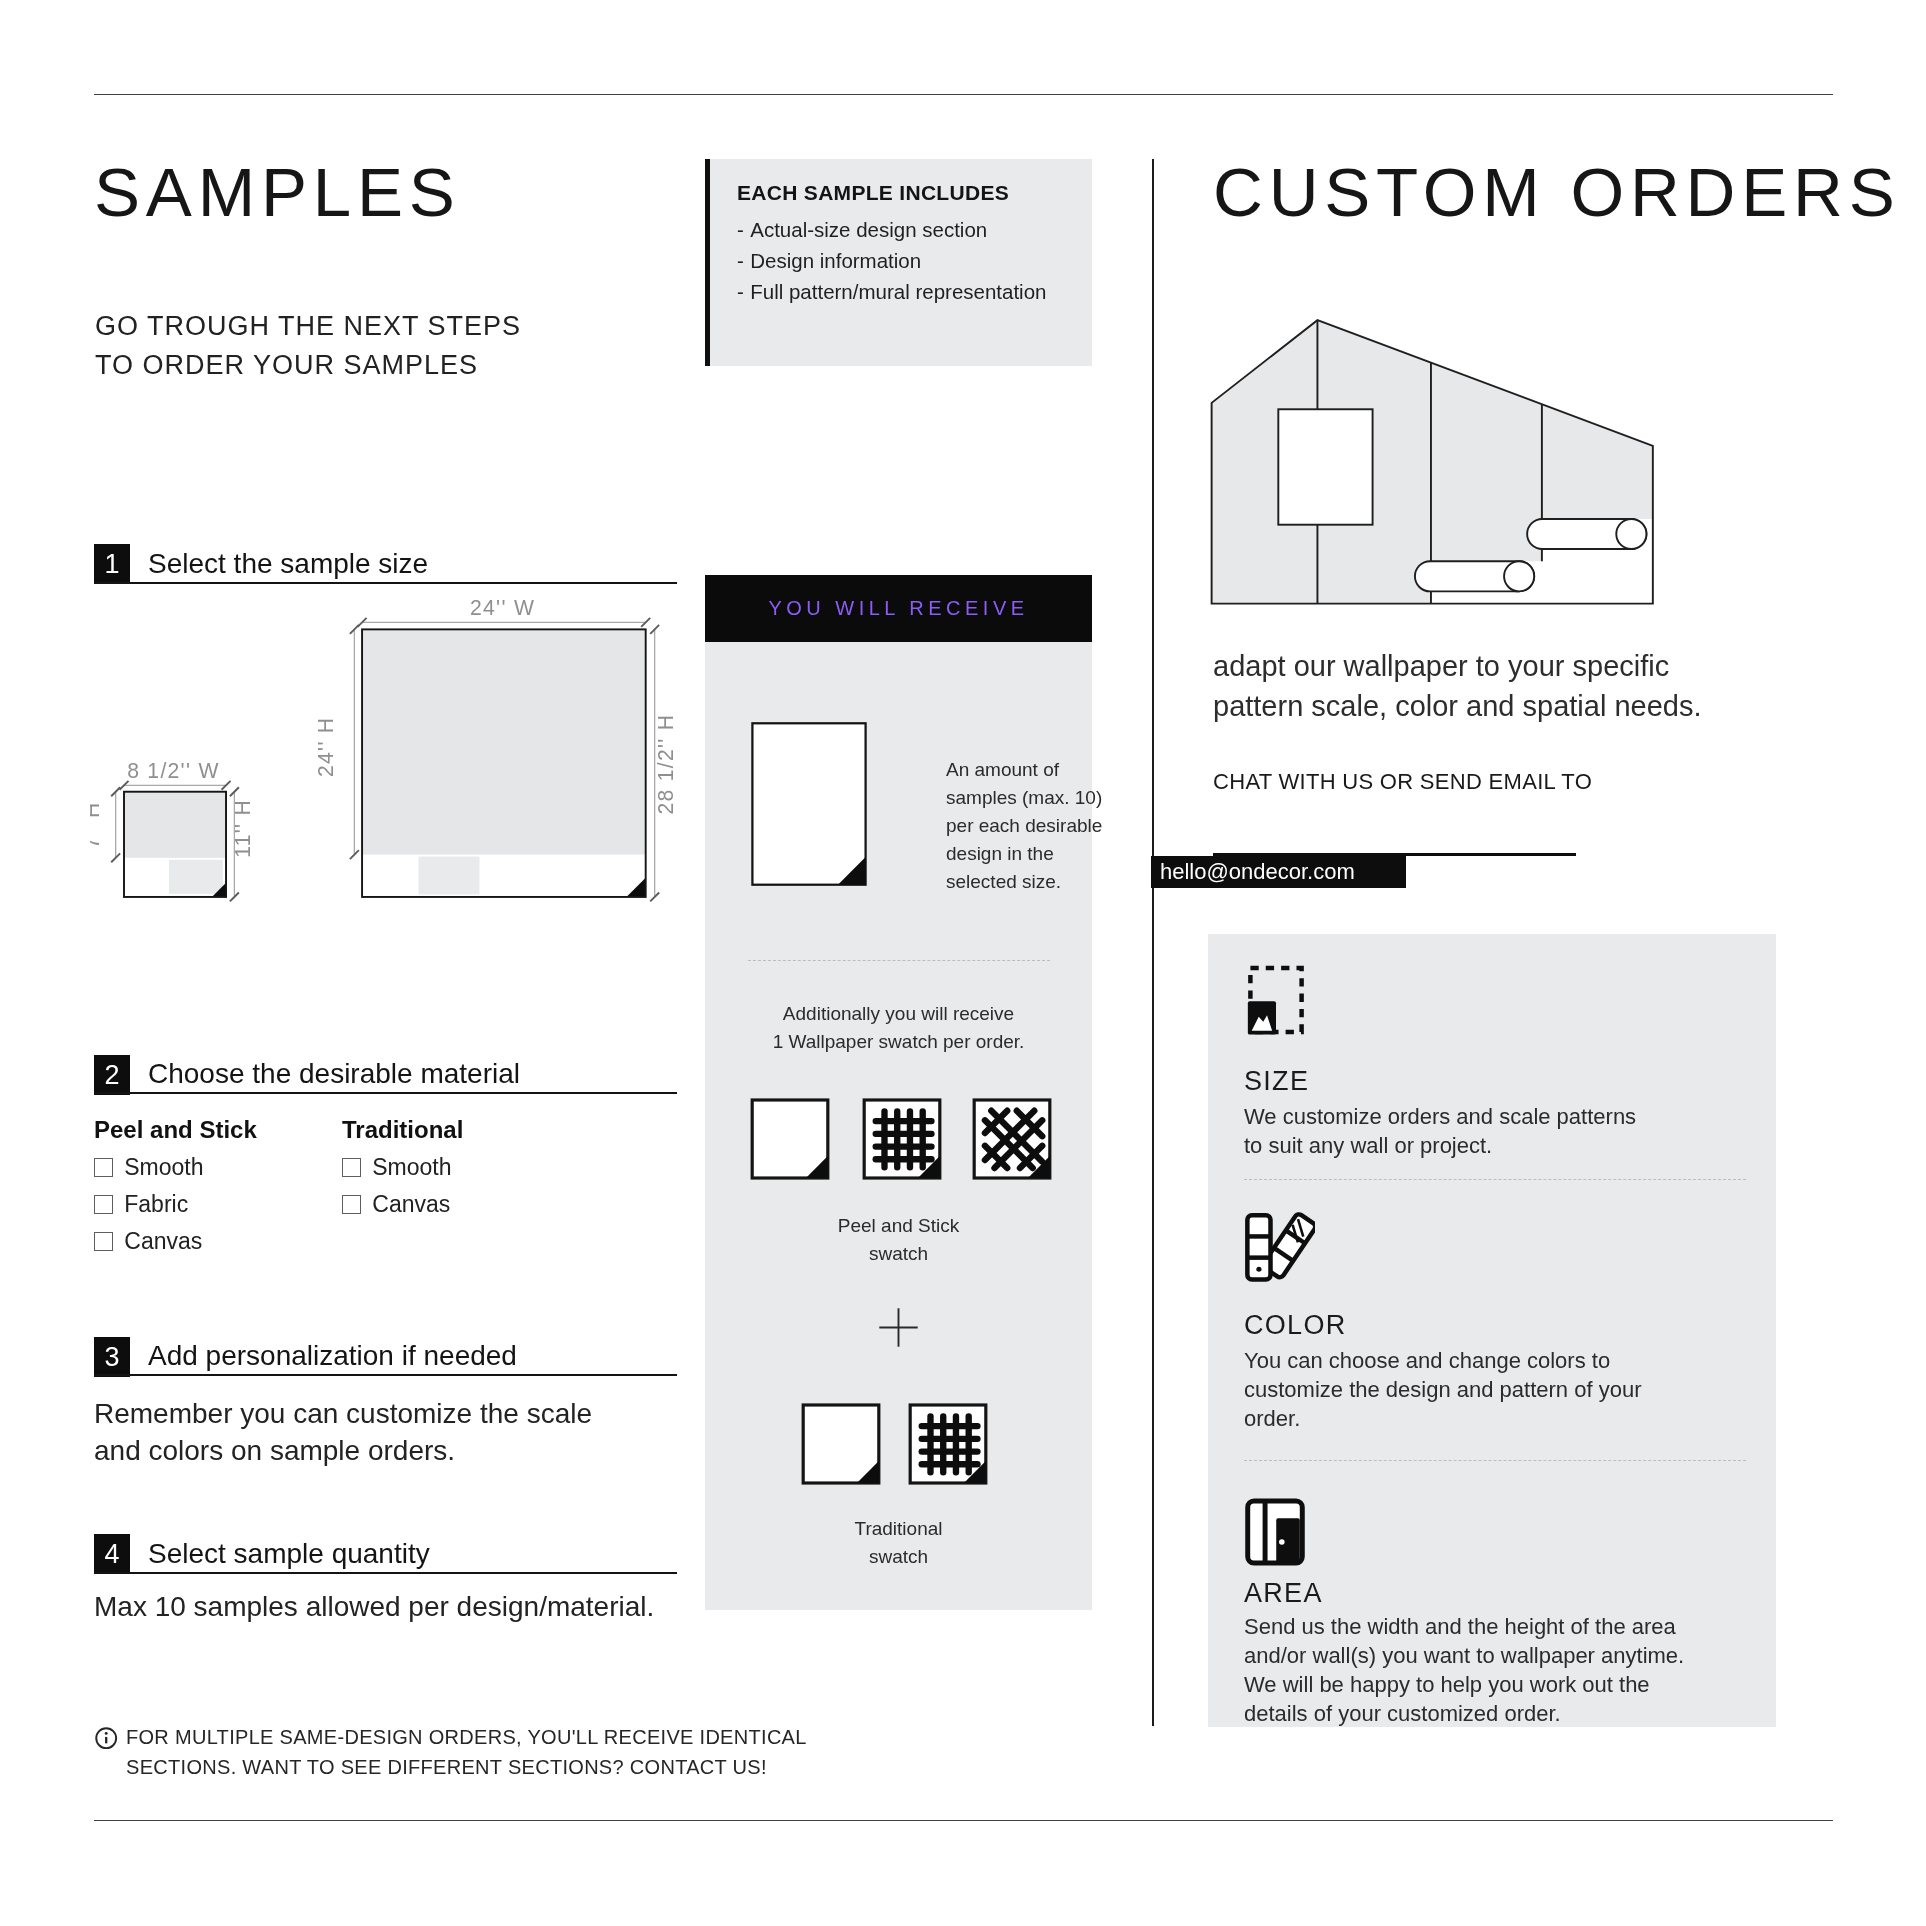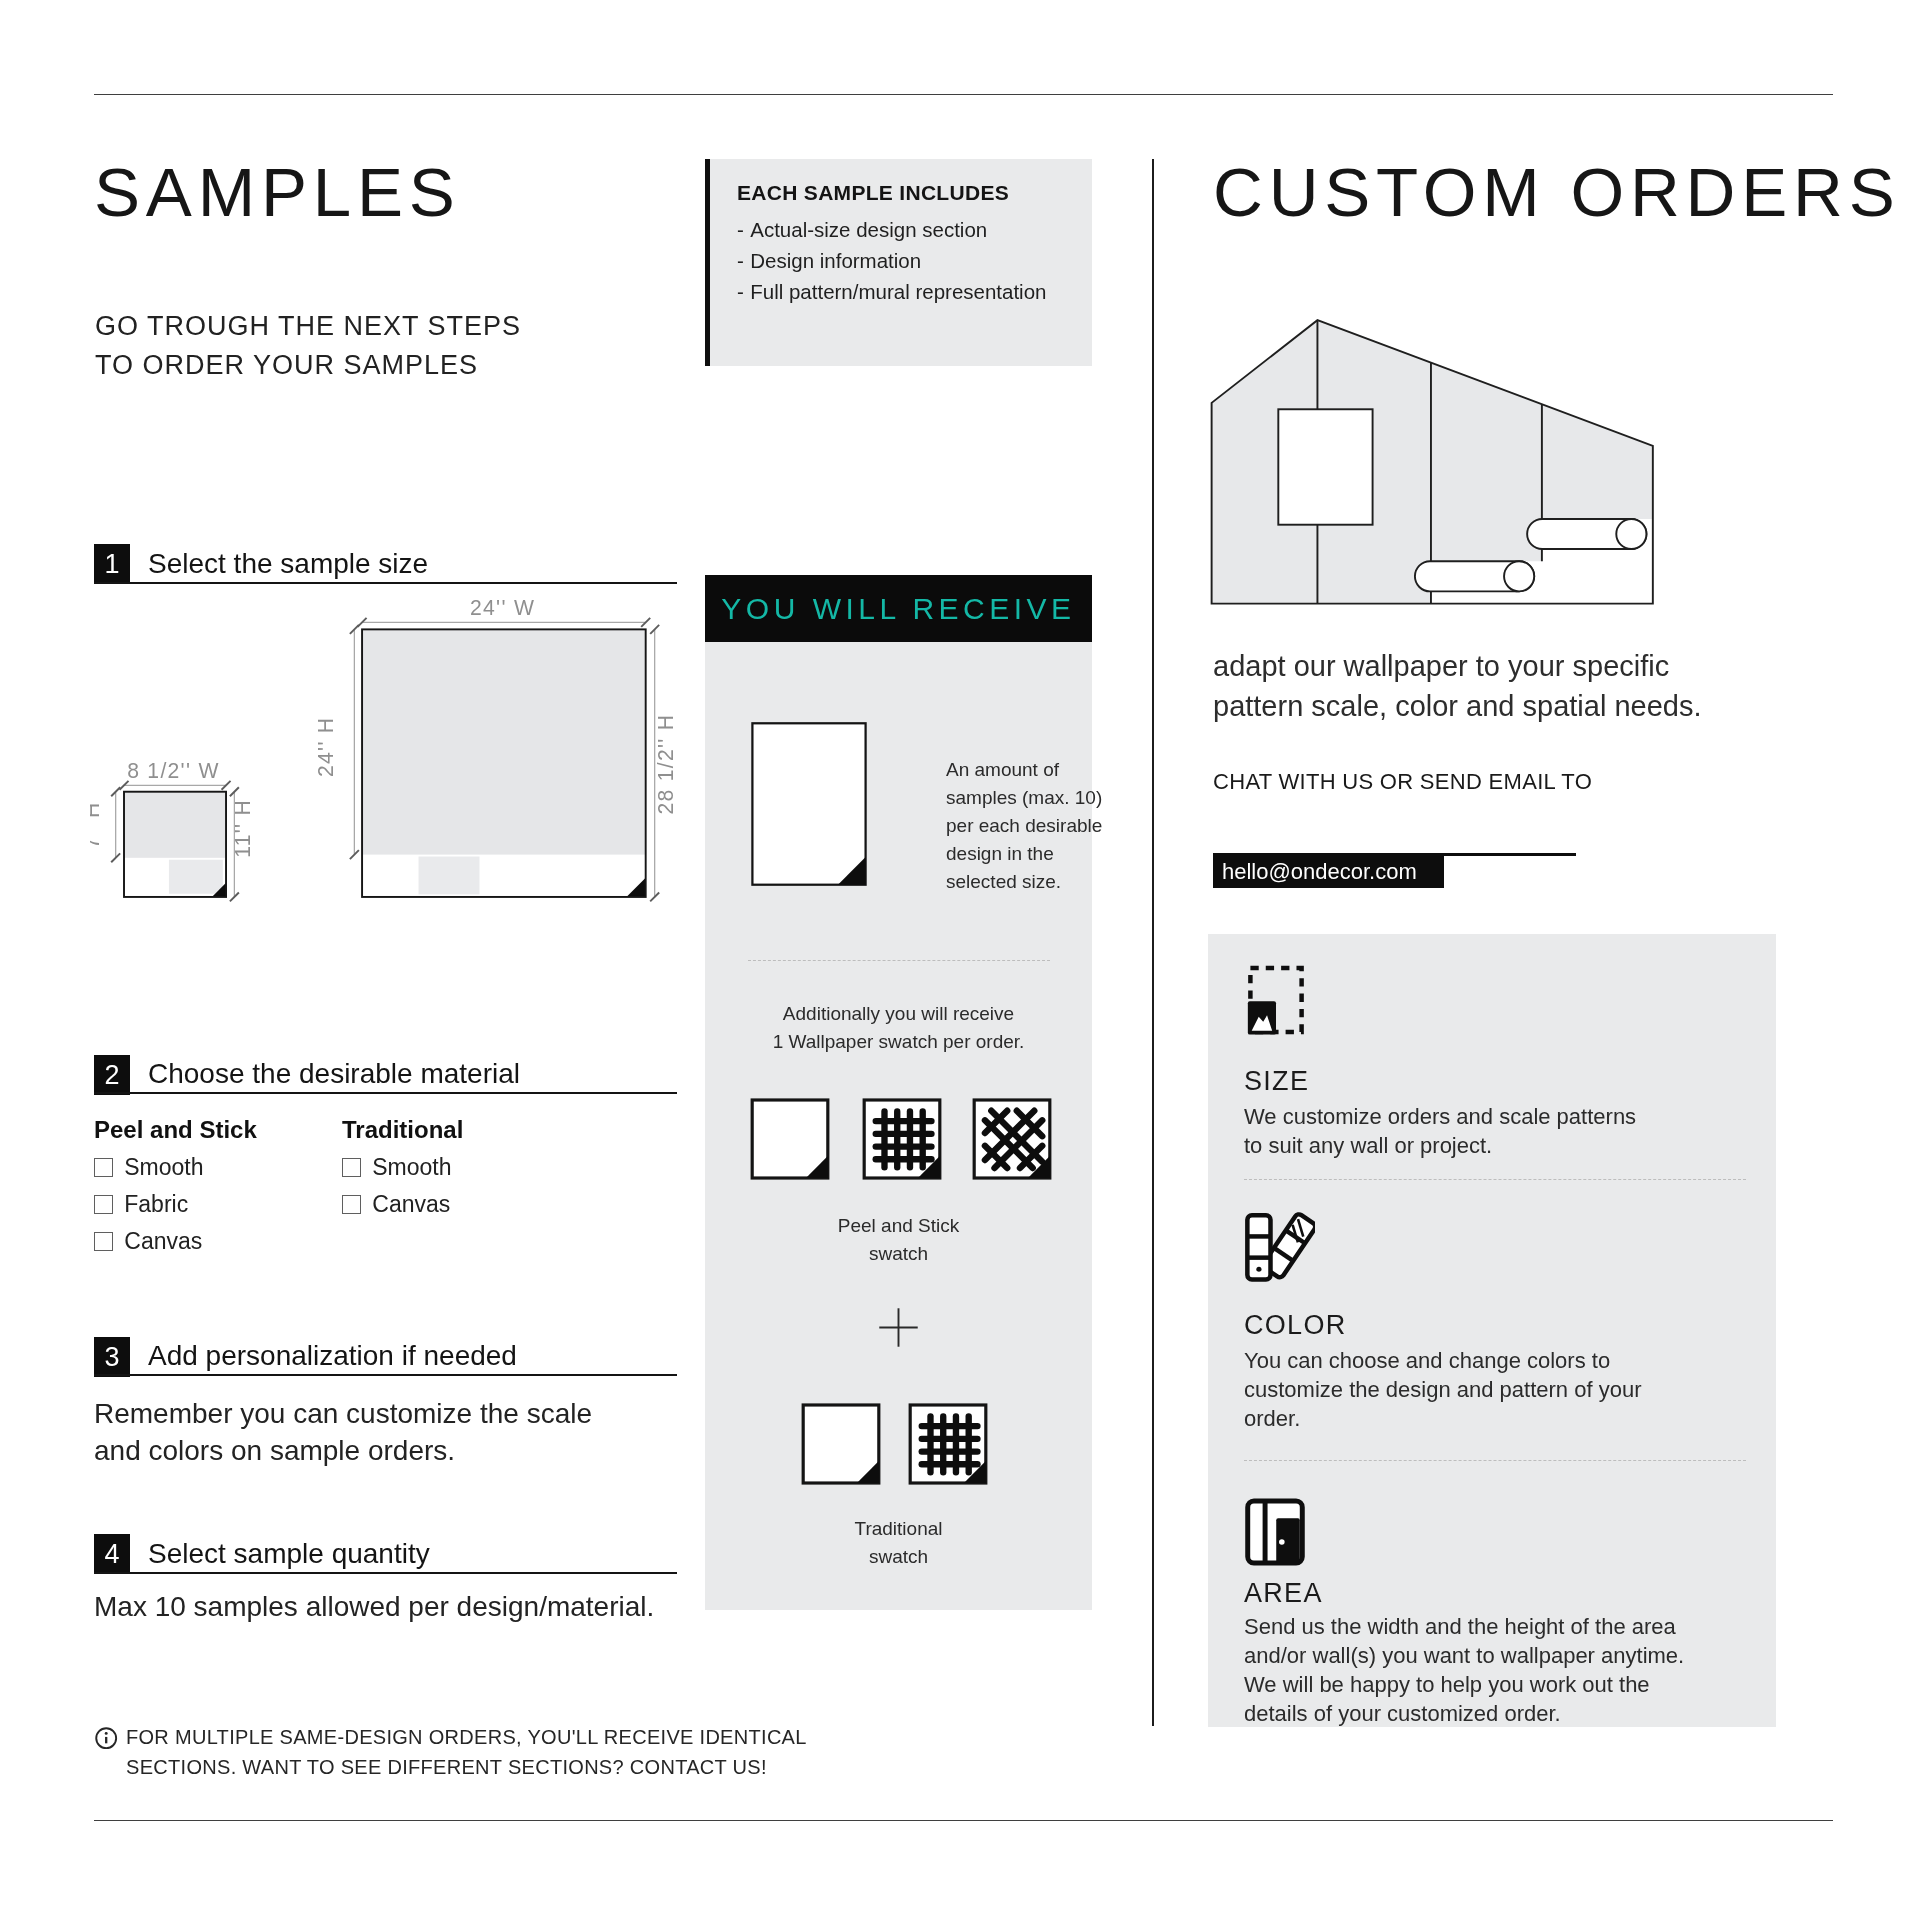--- a/index.html
+++ b/index.html
@@ -27,21 +27,21 @@
   .mat-title{font-size:24px;font-weight:bold;color:#111;white-space:nowrap;}
   .opt-row{display:flex;align-items:center;gap:11.6px;font-size:23px;color:#222;white-space:nowrap;}
   .cb{width:16.7px;height:16.7px;border:1.3px solid #5f5f5f;display:inline-block;background:#fff;}
 
   .body-text{font-size:28px;line-height:37px;color:#232323;white-space:nowrap;}
   .step4-text{font-size:28px;color:#232323;white-space:nowrap;}
 
   .note-line{font-size:20px;letter-spacing:0.3px;line-height:30px;color:#262626;white-space:nowrap;}
 
   .banner{background:#0b0b0b;display:flex;align-items:center;justify-content:center;}
-  .banner-text{color:#14b8a6;font-size:30px;letter-spacing:4.5px;white-space:nowrap;}
+  .banner-text{color:#8b5cf6;font-size:20px;letter-spacing:4.5px;white-space:nowrap;}
   .panel{background:#e9eaeb;}
   .mid-text{font-size:19px;line-height:28px;color:#2b2b2b;}
   .mid-center{text-align:center;}
   .dashed{border-top:1.3px dashed #bdbdbd;height:0;}
 
   .para-line{font-size:29px;line-height:40px;color:#2d2d2d;white-space:nowrap;}
   .chat-label{font-size:22px;letter-spacing:0.3px;color:#1a1a1a;white-space:nowrap;}
   .chat-underline{height:3.2px;background:#0d0d0d;}
   .email-badge{background:#0d0d0d;color:#ffffff;font-size:22px;display:flex;align-items:center;padding-left:9px;box-sizing:border-box;}
 
@@ -288,21 +288,21 @@
   </g>
 </svg>
 
 <div class="abs" style="left:1213px;top:646px;">
   <div class="para-line">adapt our wallpaper to your specific</div>
   <div class="para-line">pattern scale, color and spatial needs.</div>
 </div>
 
 <div class="abs chat-label" style="left:1213px;top:769px;">CHAT WITH US OR SEND EMAIL TO</div>
 <div class="abs chat-underline" style="left:1213px;top:853px;width:363px;"></div>
-<div class="abs email-badge" style="left:1213px;top:856px;width:231px;height:32px;">
+<div class="abs email-badge" style="left:1151px;top:856px;width:255px;height:32px;">
   <span>hello@ondecor.com</span>
 </div>
 
 <div class="abs feature-box" style="left:1208px;top:934px;width:568px;height:793px;"></div>
 
 <svg class="abs" style="left:1244px;top:964px;" width="64" height="72" viewBox="0 0 100 112">
   <rect x="10" y="6" width="80" height="100" fill="none" stroke="#0e0e0e" stroke-width="7" stroke-dasharray="13 11"></rect>
   <rect x="6" y="58" width="44" height="52" rx="3" fill="#0e0e0e"></rect>
   <polygon points="12,104 23,82 30,90 36,80 44,104" fill="#ffffff"></polygon>
 </svg>

